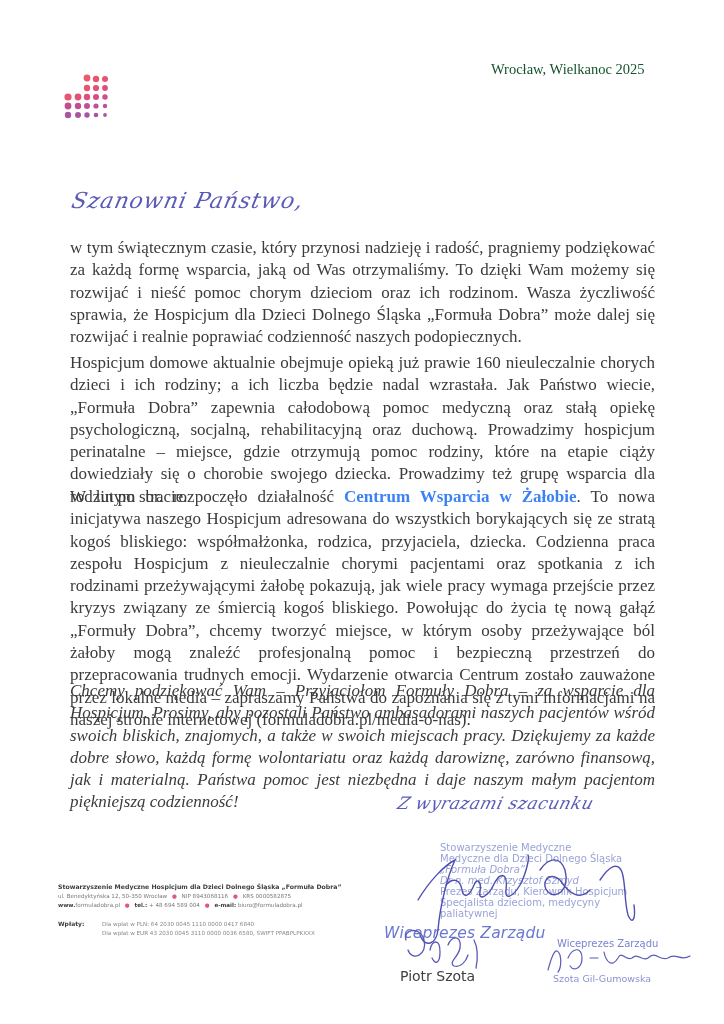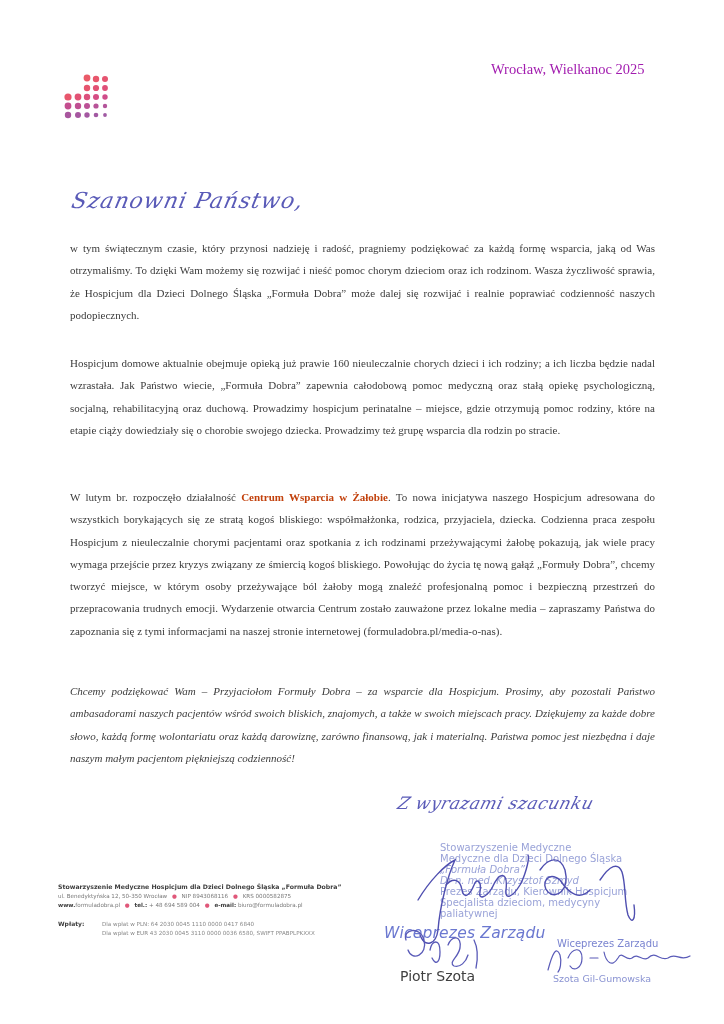--- a/index.html
+++ b/index.html
@@ -6,31 +6,31 @@
   body { width: 724px; height: 1024px; position: relative; overflow: hidden; font-family: "DejaVu Serif", serif; color: #3a3a3a; }
   .abs { position: absolute; }
 
   
   .logo { left: 64px; top: 74px; width: 170px; height: 58px; }
   .logo-dots { position: absolute; left: 0; top: 0; width: 56px; height: 56px; }
   .logo-text { position: absolute; left: 54px; top: 0; font-family: "DejaVu Sans", sans-serif; line-height: 12.5px; }
   .logo-text .b { font-weight: bold; font-size: 12.5px; color: #5b5b5b; letter-spacing: 0.3px; }
   .logo-text .l { font-size: 11px; color: #6b6b6b; letter-spacing: 0.6px; }
 
-  .place-date { left: 491px; top: 61px; font-family: "Liberation Serif", serif; font-size: 14.5px; color: #a21caf; }
+  .place-date { left: 491px; top: 61px; font-family: "Liberation Serif", serif; font-size: 14.5px; color: #14532d; }
 
   .salutation { left: 72px; top: 188px; font-family: "DejaVu Serif", serif; font-style: italic; font-size: 22px; color: #5a5bb8; letter-spacing: 1px; transform: skewX(-12deg); }
 
-  .body-text { left: 70px; width: 585px; font-family: "Liberation Serif", serif; font-size: 11px; line-height: 22.3px; color: #3b3b3b; text-align: justify; }
+  .body-text { left: 70px; width: 585px; font-family: "Liberation Serif", serif; font-size: 17px; line-height: 22.3px; color: #3b3b3b; text-align: justify; }
   .body-text .p { margin: 0; }
   .p1 { top: 237px; }
   .p2 { top: 352px; }
   .p3 { top: 486px; }
   .p4 { top: 680px; font-style: italic; }
-  strong { font-weight: bold; color: #c2410c; }
+  strong { font-weight: bold; color: #3b82f6; }
 
   .closing { left: 398px; top: 793px; font-family: "DejaVu Serif", serif; font-style: italic; font-size: 17px; color: #5a5bb8; transform: skewX(-15deg); letter-spacing: 0.5px; }
 
   
   .footer-dots { left: 58px; top: 872px; width: 160px; height: 5px; }
   .footer-org { left: 58px; top: 883px; font-family: "DejaVu Sans", sans-serif; font-size: 6.2px; font-weight: bold; color: #3e3e3e; white-space: nowrap; }
   .footer-line { left: 58px; font-family: "DejaVu Sans", sans-serif; font-size: 5.6px; color: #777; white-space: nowrap; }
   .fl1 { top: 893px; }
   .fl2 { top: 902px; }
   .footer-line b { color: #3e3e3e; }

